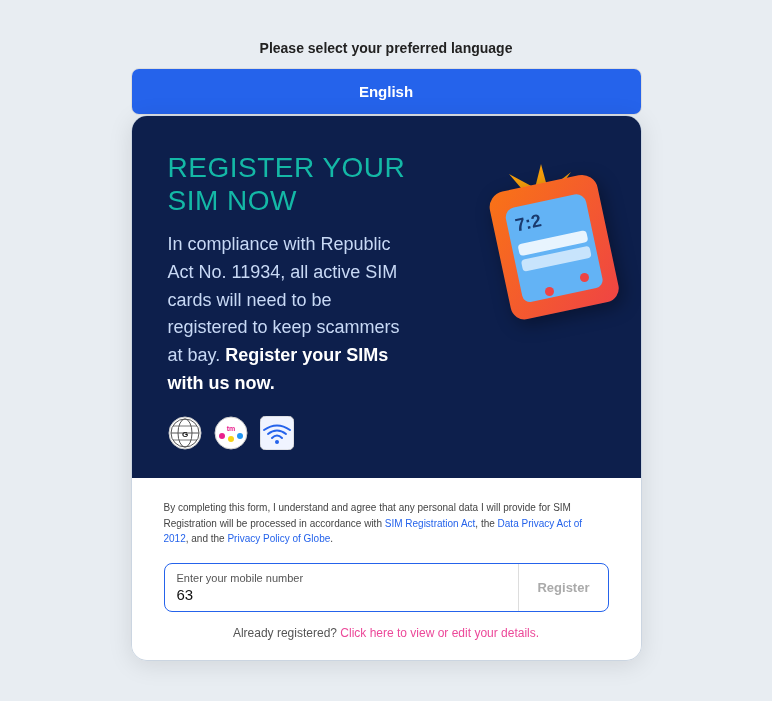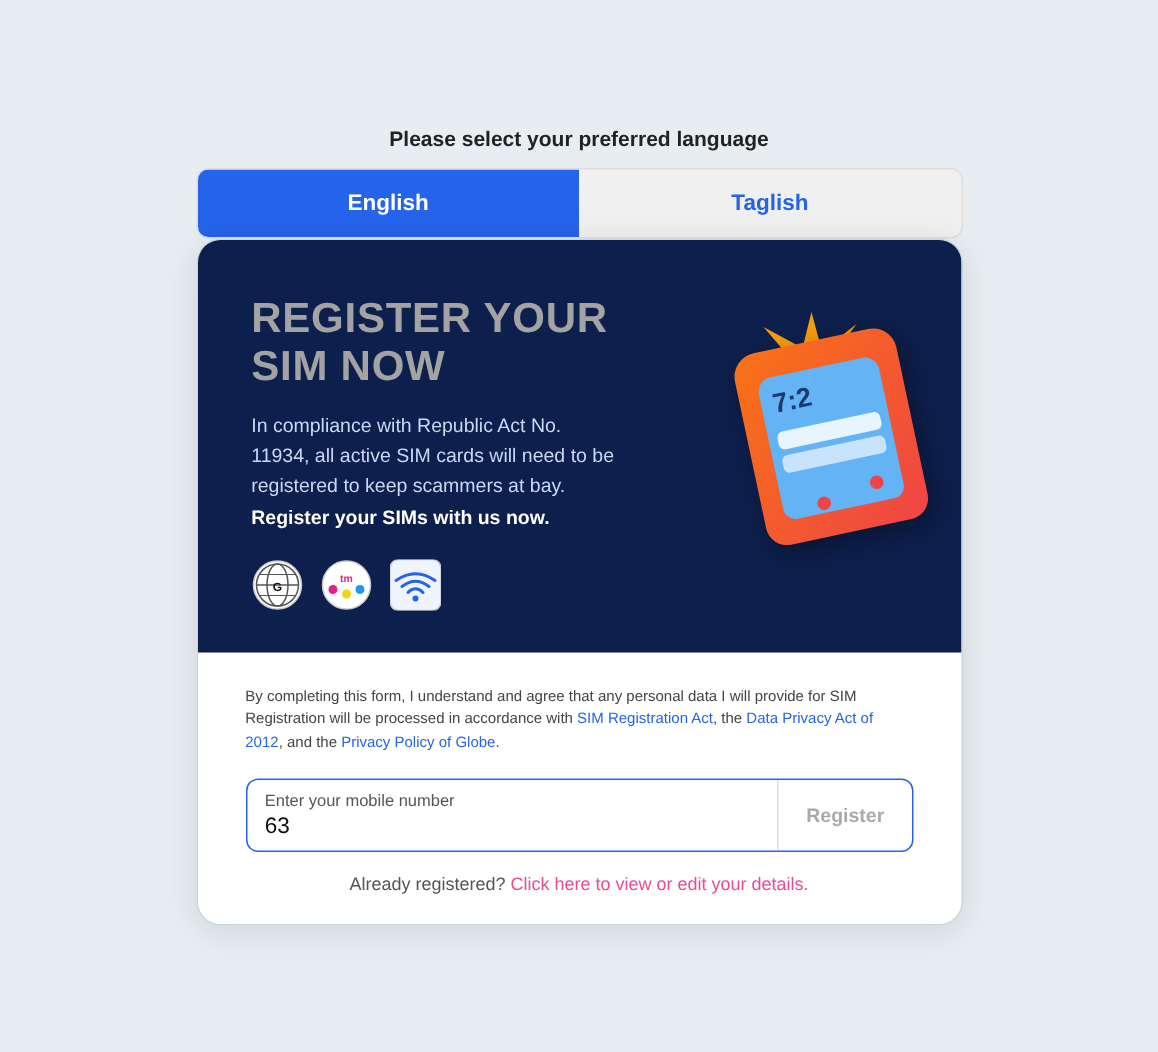--- a/index.html
+++ b/index.html
@@ -65,29 +65,29 @@
       min-height: 210px;
       overflow: hidden;
     }
     .banner-text {
       flex: 1;
       z-index: 2;
       padding-right: 20px;
     }
     .banner-title {
       font-size: 28px;
-      font-weight: 700;
-      color: #a3a3a3;
+      font-weight: 400;
+      color: #14b8a6;
       text-transform: uppercase;
       line-height: 1.15;
       margin-bottom: 14px;
       letter-spacing: 0.5px;
     }
     .banner-desc {
-      font-size: 13px;
+      font-size: 18px;
       color: #c8d9f5;
       line-height: 1.55;
     }
     .banner-desc strong {
       color: #fff;
     }
     .banner-logos {
       display: flex;
       align-items: center;
       gap: 10px;
@@ -252,21 +252,20 @@
     .globe-svg { display: block; }
   </style>
 </head>
 <body>
 
 <div class="container">
   <div class="lang-prompt">Please select your preferred language</div>
 
   <div class="lang-buttons">
     <button class="lang-btn active">English</button>
-    <button class="lang-btn inactive">Taglish</button>
   </div>
 
   <div class="card">
 
     <div class="banner">
       <div class="banner-text">
         <div class="banner-title">REGISTER YOUR SIM NOW</div>
         <div class="banner-desc">
           <span>In compliance with Republic Act No. 11934, all active SIM cards will need to be registered to keep scammers at bay.</span>
           <strong>Register your SIMs with us now.</strong>

